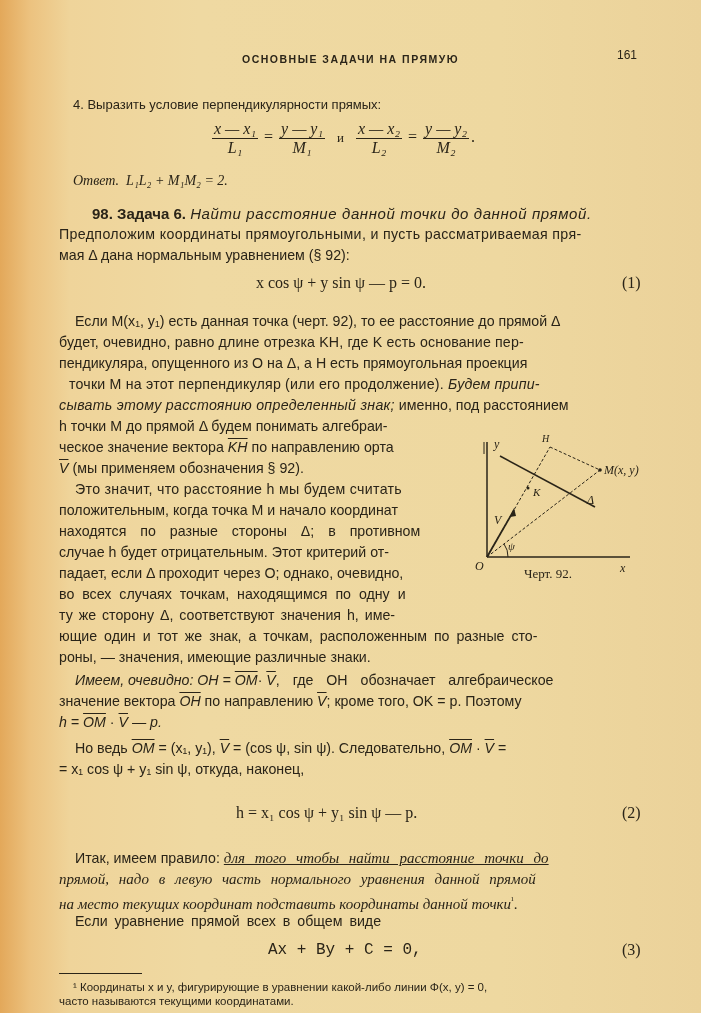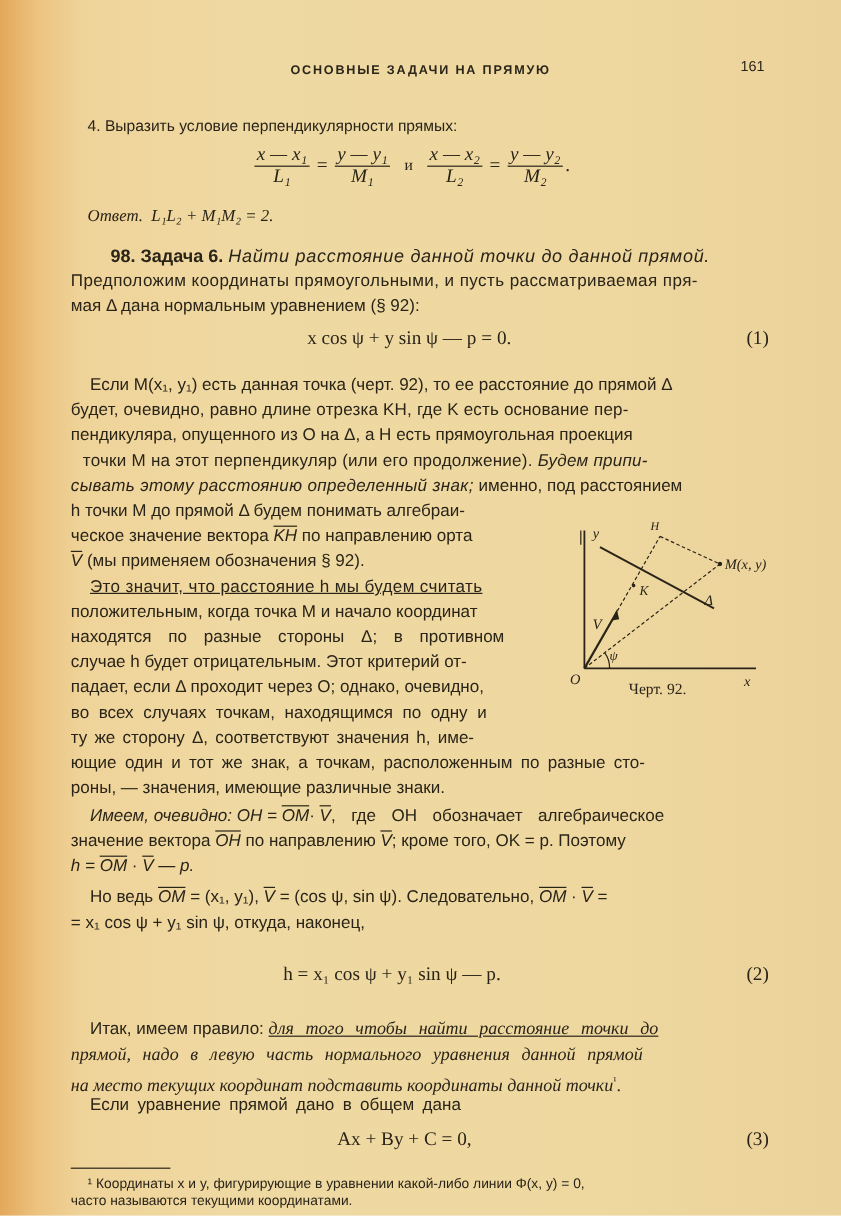--- a/index.html
+++ b/index.html
@@ -71,21 +71,21 @@
 <div class="abs txt" style="left:59px; top:437px;">
   <span>ческое значение вектора</span>
   <span class="it ol">KH</span>
   <span>по направлению орта</span>
 </div>
 <div class="abs txt" style="left:59px; top:458px;">
   <span class="it ol">V</span>
   <span>(мы применяем обозначения § 92).</span>
 </div>
 
-<div class="abs txt" style="left:75px; top:479px; letter-spacing:0.3px;text-decoration:underline;">Это значит, что расстояние h мы будем считать</div>
+<div class="abs txt" style="left:75px; top:479px; letter-spacing:0.3px;">Это значит, что расстояние h мы будем считать</div>
 <div class="abs txt" style="left:59px; top:500px;">положительным, когда точка M и начало координат</div>
 <div class="abs txt" style="left:59px; top:521px; word-spacing:10px;">находятся по разные стороны Δ; в противном</div>
 <div class="abs txt" style="left:59px; top:542px;">случае h будет отрицательным. Этот критерий от-</div>
 <div class="abs txt" style="left:59px; top:563px;">падает, если Δ проходит через O; однако, очевидно,</div>
 <div class="abs txt" style="left:59px; top:584px; word-spacing:4px;">во всех случаях точкам, находящимся по одну и</div>
 <div class="abs txt" style="left:59px; top:605px; word-spacing:2px;">ту же сторону Δ, соответствуют значения h, име-</div>
 <div class="abs txt" style="left:59px; top:626px; word-spacing:3px;">ющие один и тот же знак, а точкам, расположенным по разные сто-</div>
 <div class="abs txt" style="left:59px; top:647px;">роны, — значения, имеющие различные знаки.</div>
 
 <div class="abs" style="left:470px; top:432px; width:200px; height:150px;">
@@ -141,20 +141,20 @@
 <div class="abs eqnum" style="left:622px; top:804px;">(2)</div>
 
 <div class="abs txt" style="left:75px; top:848px;">
   <span>Итак, имеем правило:</span>
   <span class="it" style="word-spacing:6px; font-family:'Liberation Serif', serif; font-size:15px;text-decoration:underline;">для того чтобы найти расстояние точки до</span>
 </div>
 <div class="abs txt it" style="left:59px; top:869px; word-spacing:6px; font-family:'Liberation Serif', serif; font-size:15px;">прямой, надо в левую часть нормального уравнения данной прямой</div>
 <div class="abs txt it" style="left:59px; top:890px; font-family:'Liberation Serif', serif; font-size:15px;">
   <span>на место текущих координат подставить координаты данной точки</span><sup style="font-style:normal; font-size:9px;">¹</sup><span style="font-style:normal;">.</span>
 </div>
-<div class="abs txt" style="left:75px; top:911px; word-spacing:3px;">Если уравнение прямой дано в общем дана</div>
+<div class="abs txt" style="left:75px; top:911px; word-spacing:3px;">Если уравнение прямой всех в общем виде</div>
 
-<div class="abs math" style="left:281px; top:941px; top:941px;">Ax + By + C = 0,</div>
+<div class="abs math" style="left:268px; top:941px; top:941px;font-family:Liberation Mono, monospace;">Ax + By + C = 0,</div>
 <div class="abs eqnum" style="left:622px; top:941px;">(3)</div>
 
 <div class="abs" style="left:59px; top:973px; width:83px; height:1px; background:#2a2418;"></div>
 <div class="abs fn" style="left:73px; top:980px;">¹ Координаты x и y, фигурирующие в уравнении какой-либо линии Φ(x, y) = 0,</div>
 <div class="abs fn" style="left:59px; top:994px;">часто называются текущими координатами.</div>
 
 </body></html>

